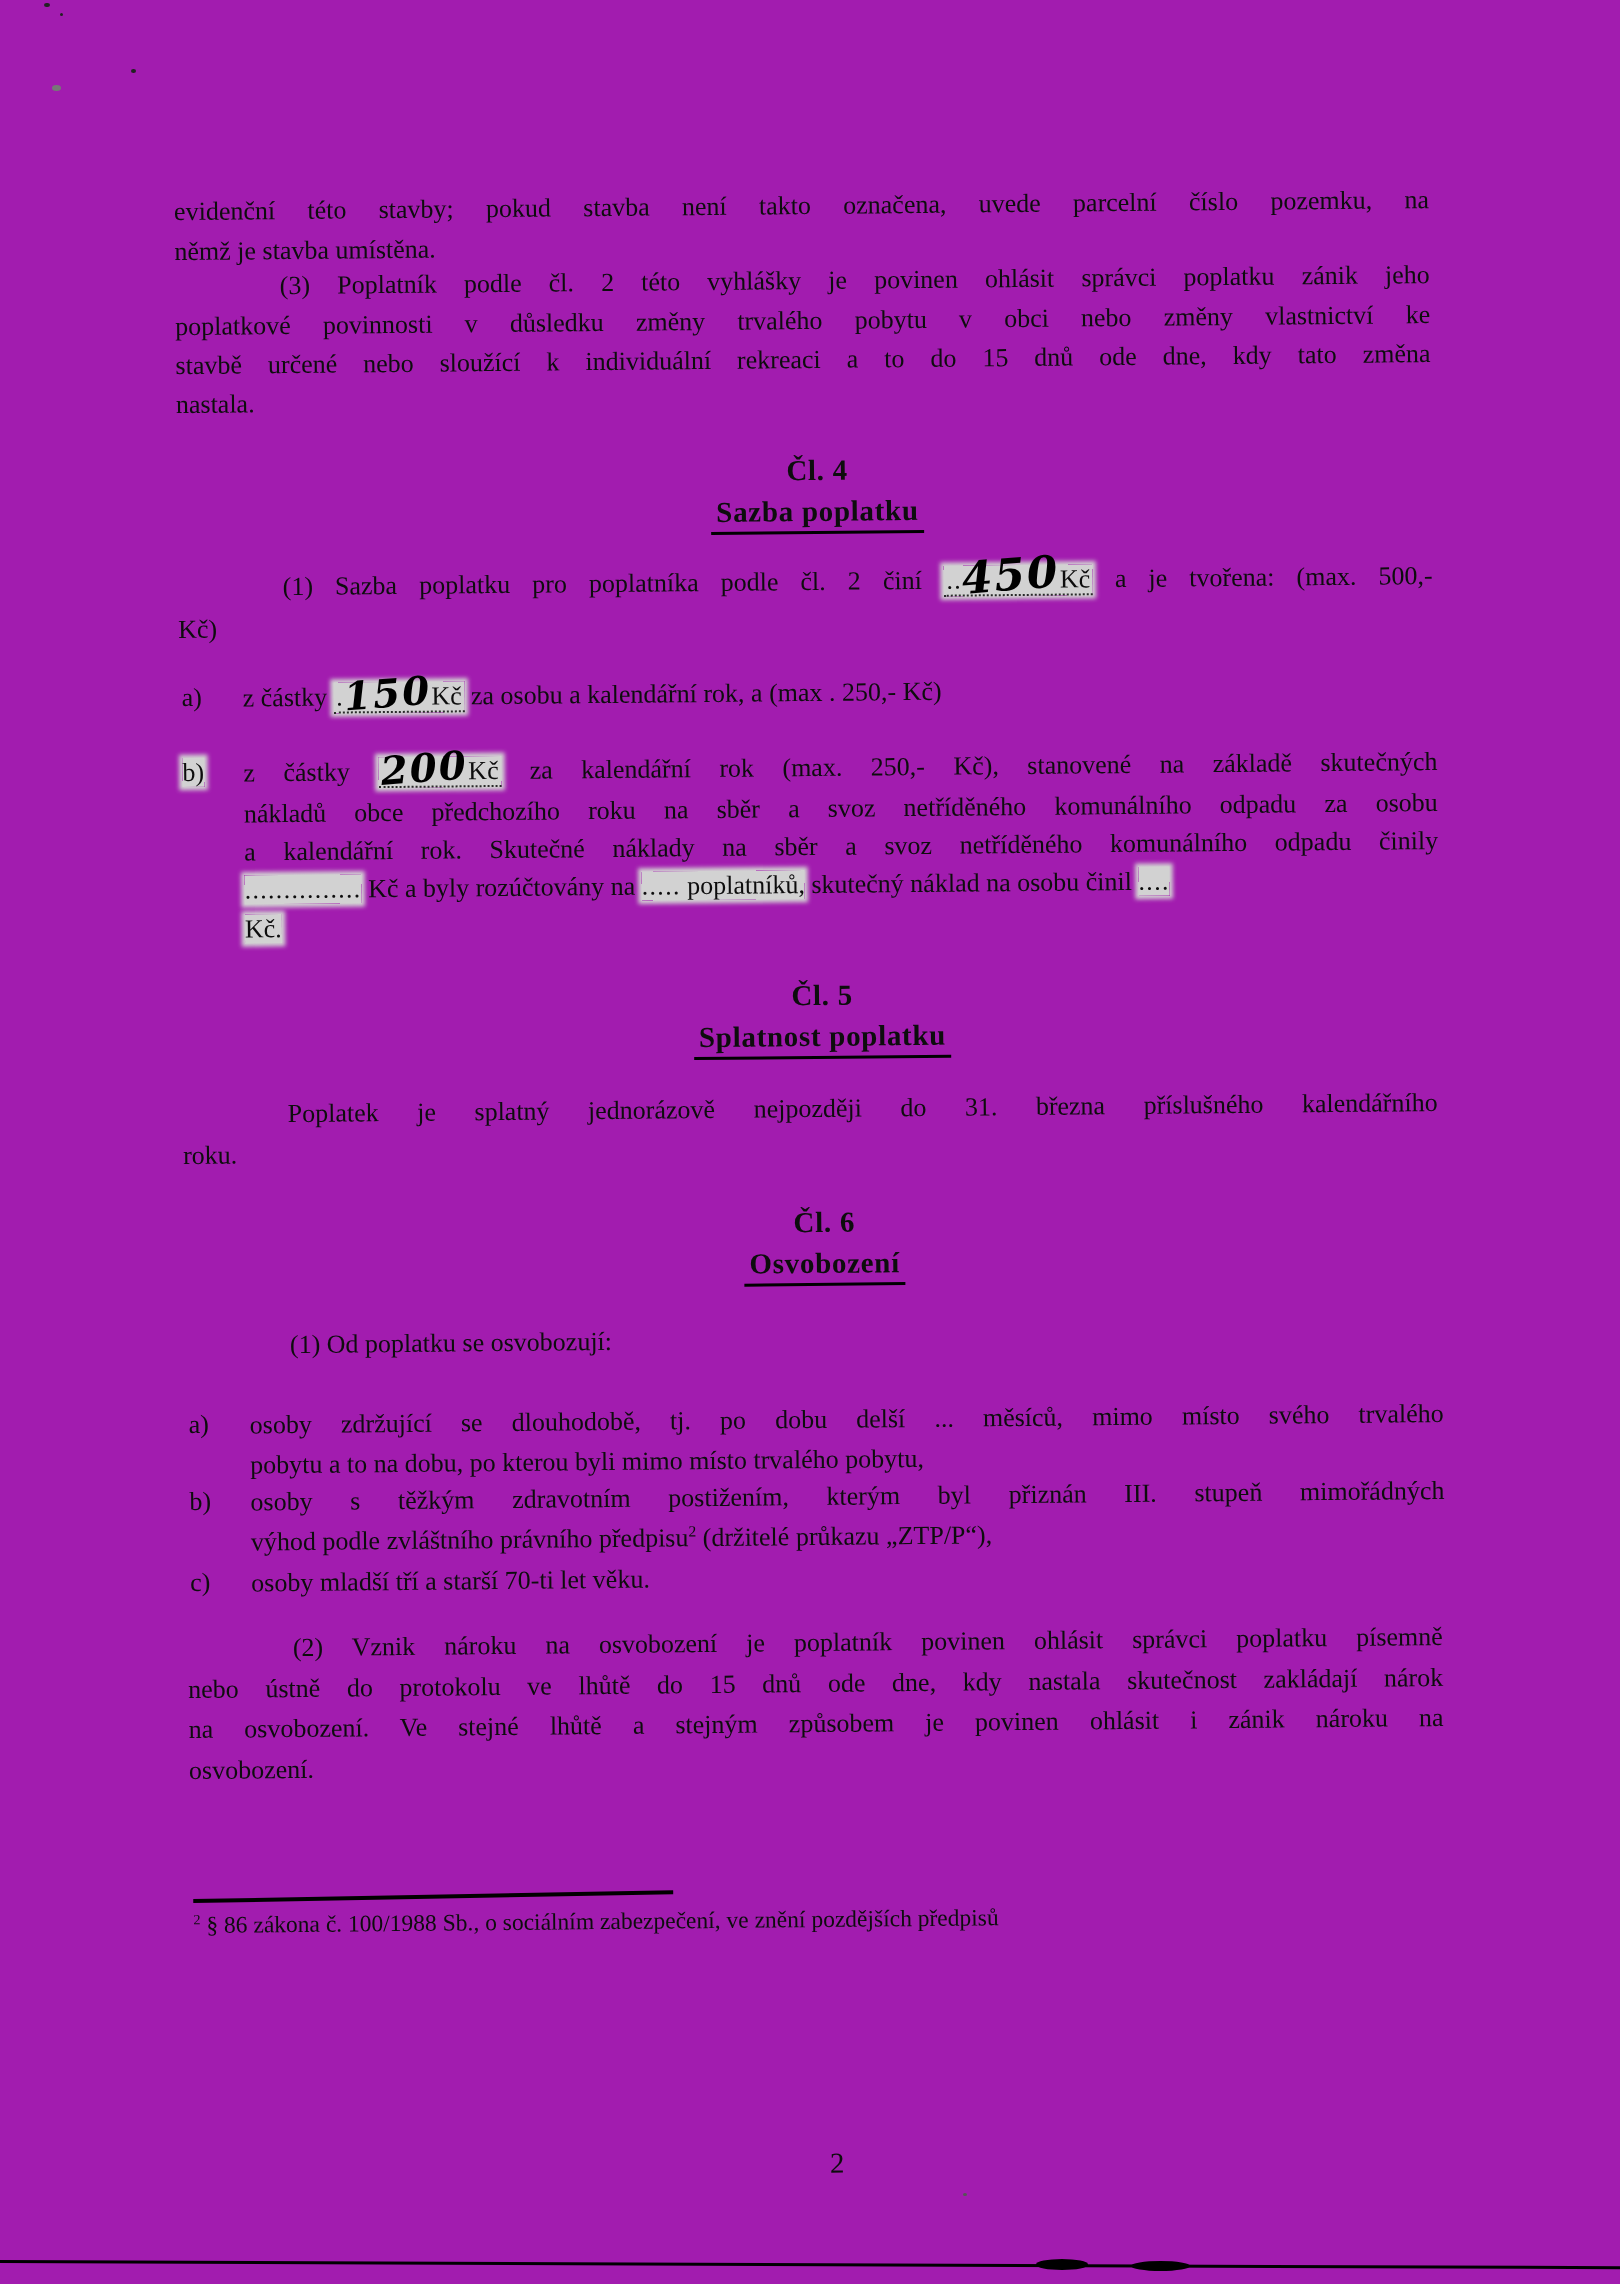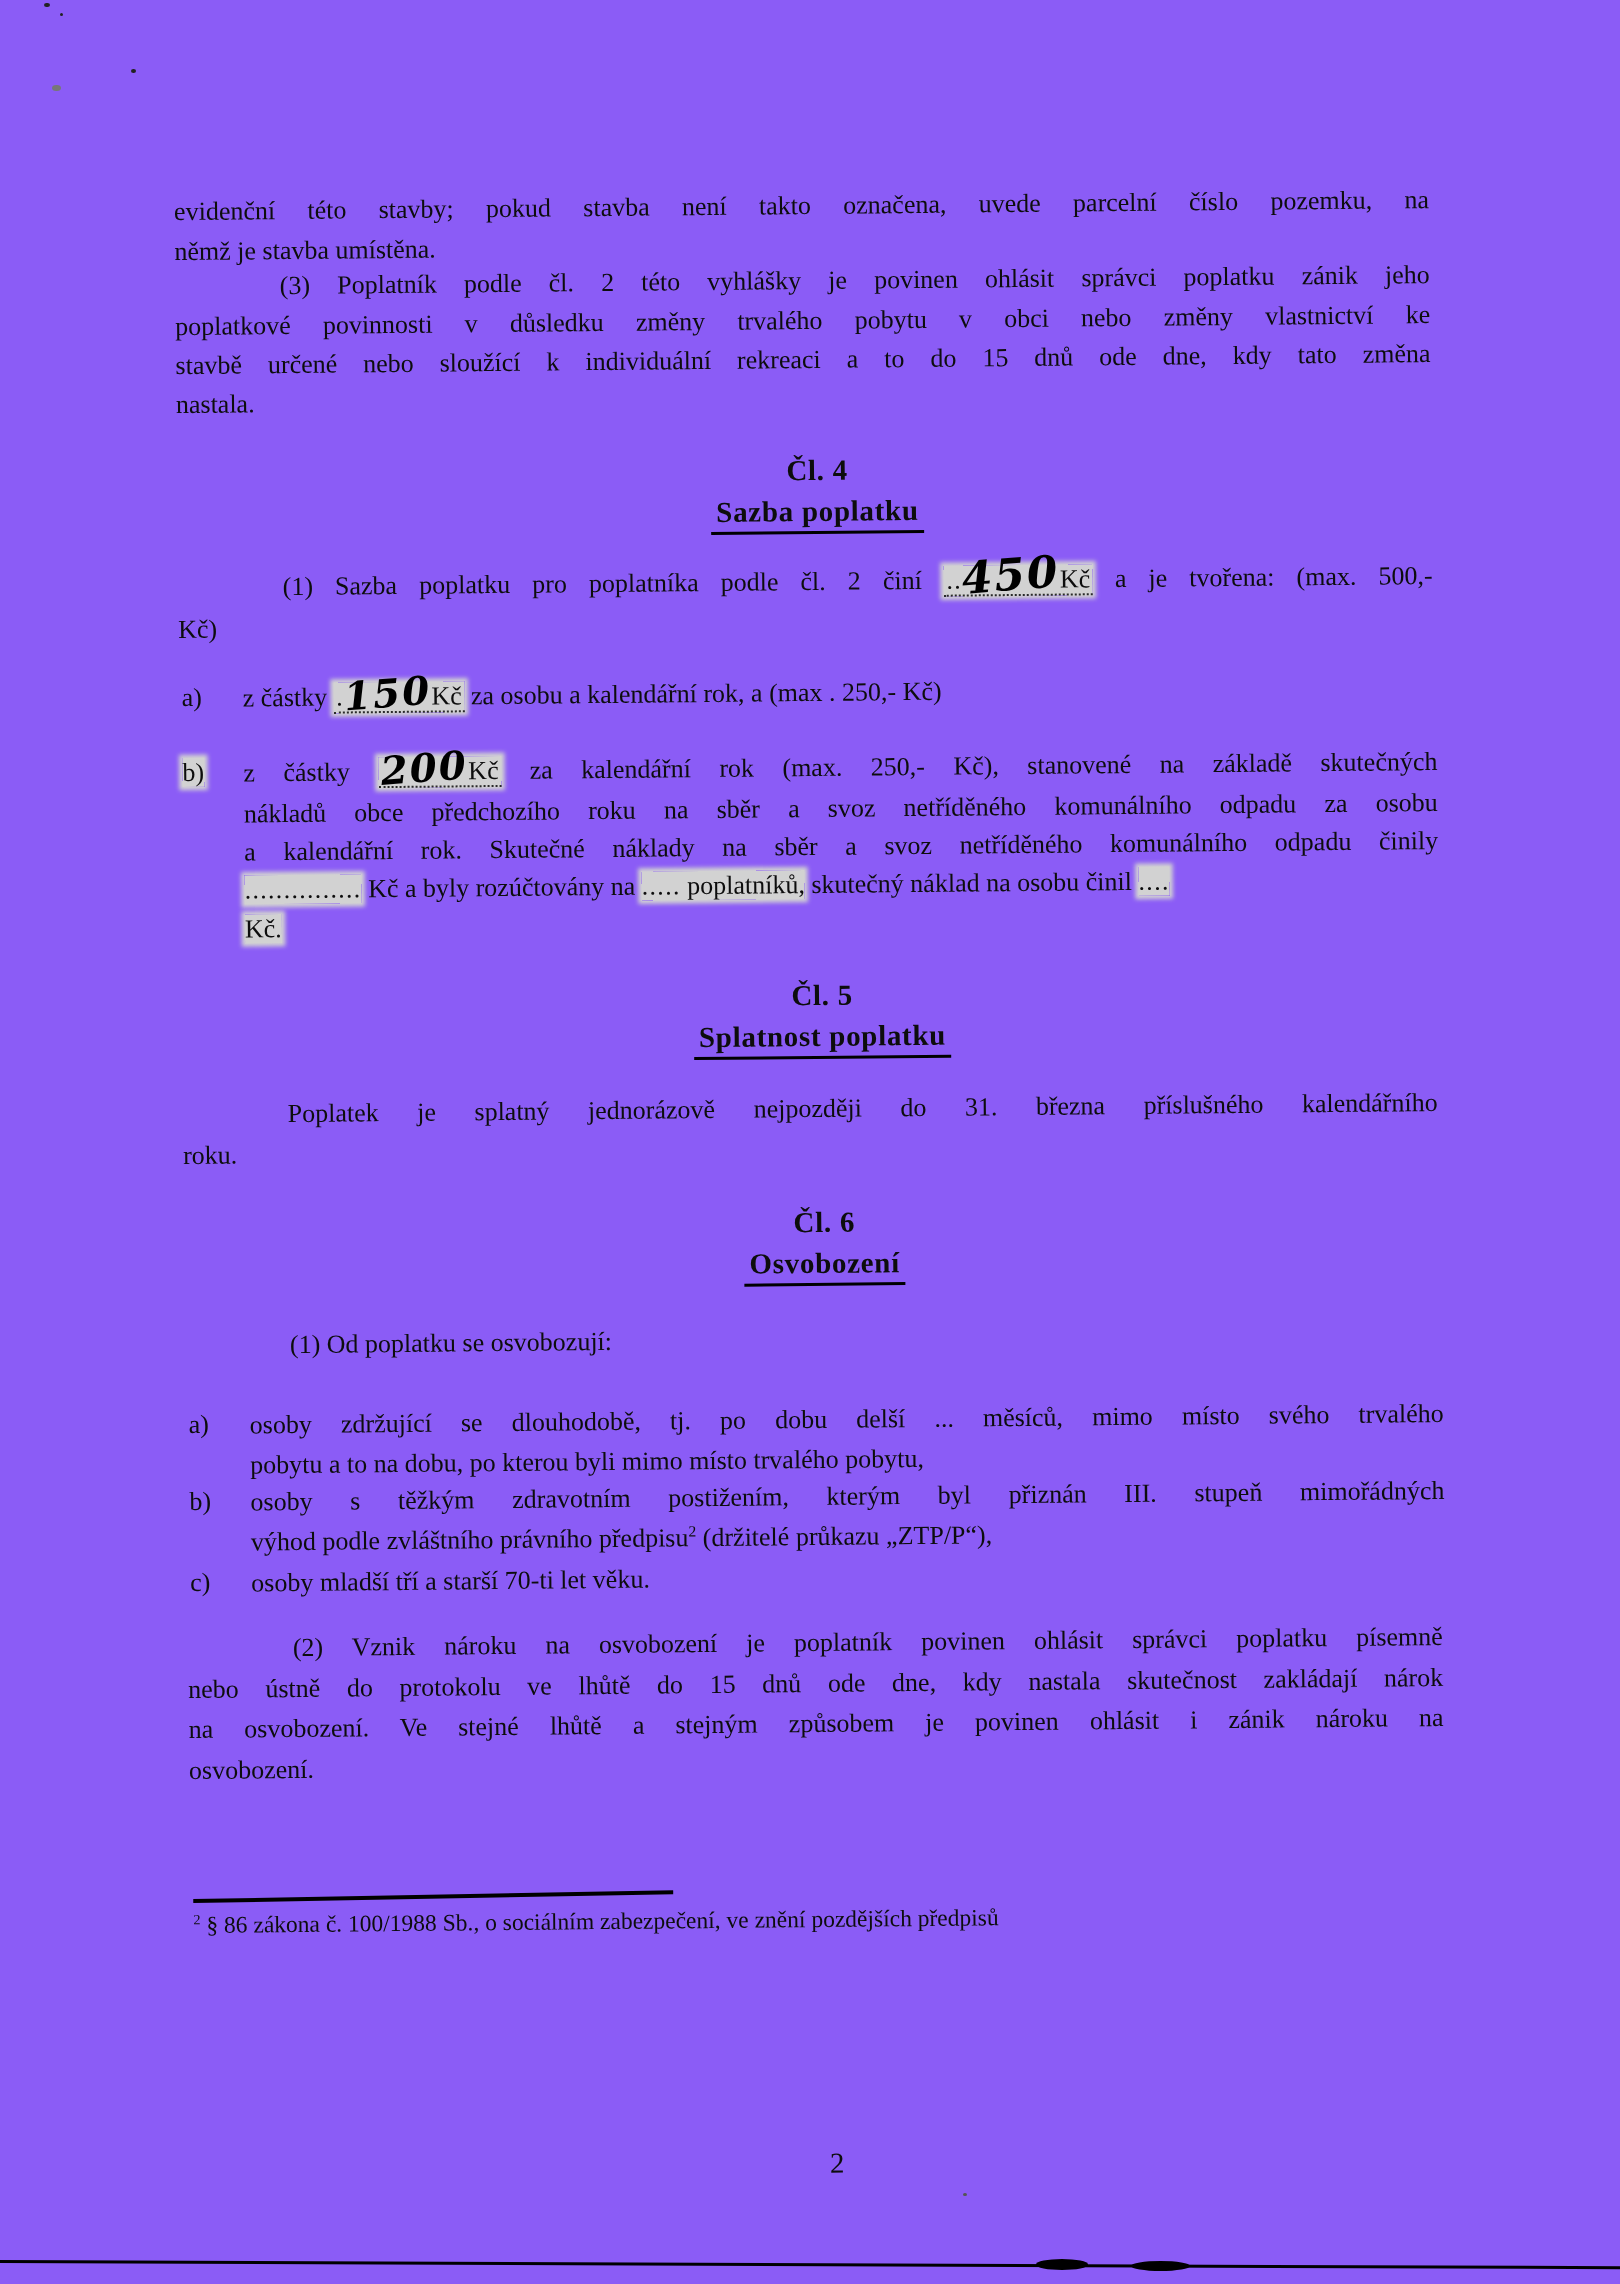--- a/index.html
+++ b/index.html
@@ -1,19 +1,19 @@
 <!DOCTYPE html>
 <html style="font-size:10.5px"><head>
 <meta charset="utf-8">
 <title>Scanned decree page 2</title>
 <style>
   html,body { margin:0; padding:0; background:#ffffff; }
   .page {
     position:relative; width:1621px; height:2284px;
-    background:#8b5cf6; overflow:hidden;
+    background:#a21caf; overflow:hidden;
     font-family:"Liberation Serif","DejaVu Serif",serif;
     color:#0d0d0d;
   }
   .tilt { position:absolute; inset:0; transform:rotate(-0.55deg); transform-origin:50% 50%; }
   .line {
     position:absolute; left:183px; width:1255px;
     font-size:26px; line-height:1.25; white-space:normal;
   }
   .j  { text-align:justify; text-align-last:justify; }
   .ind { left:288px; width:1150px; }

